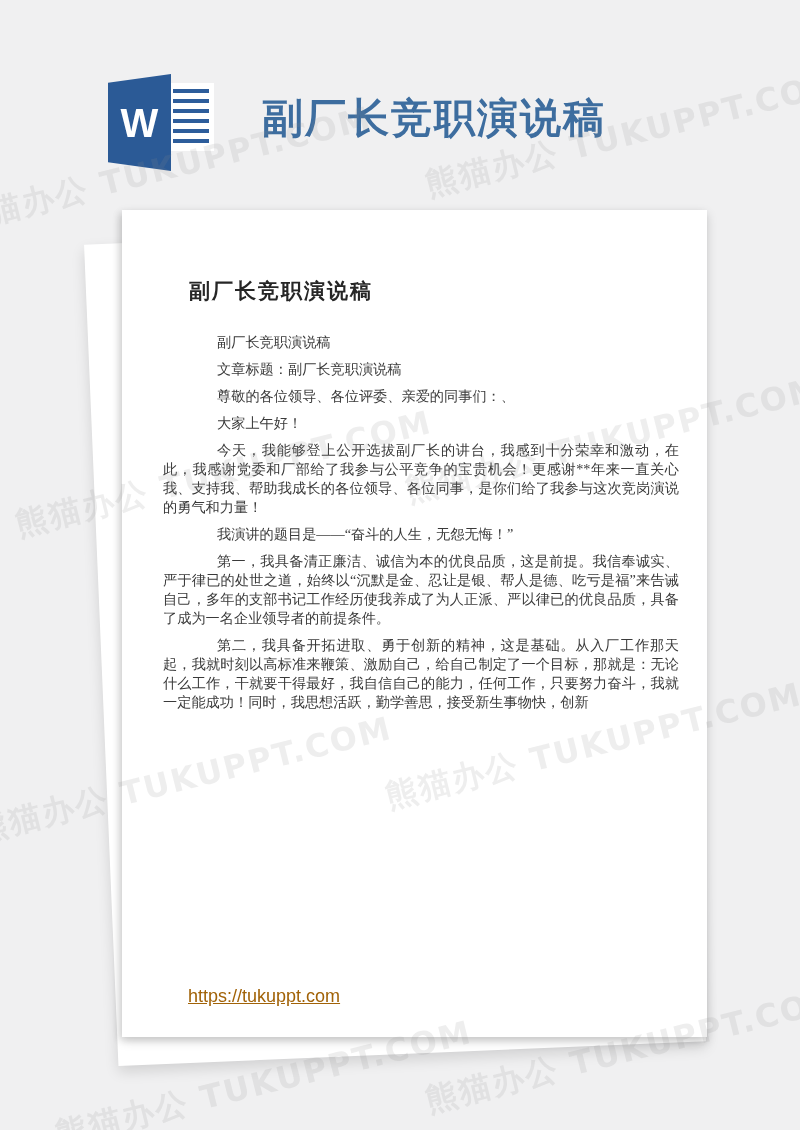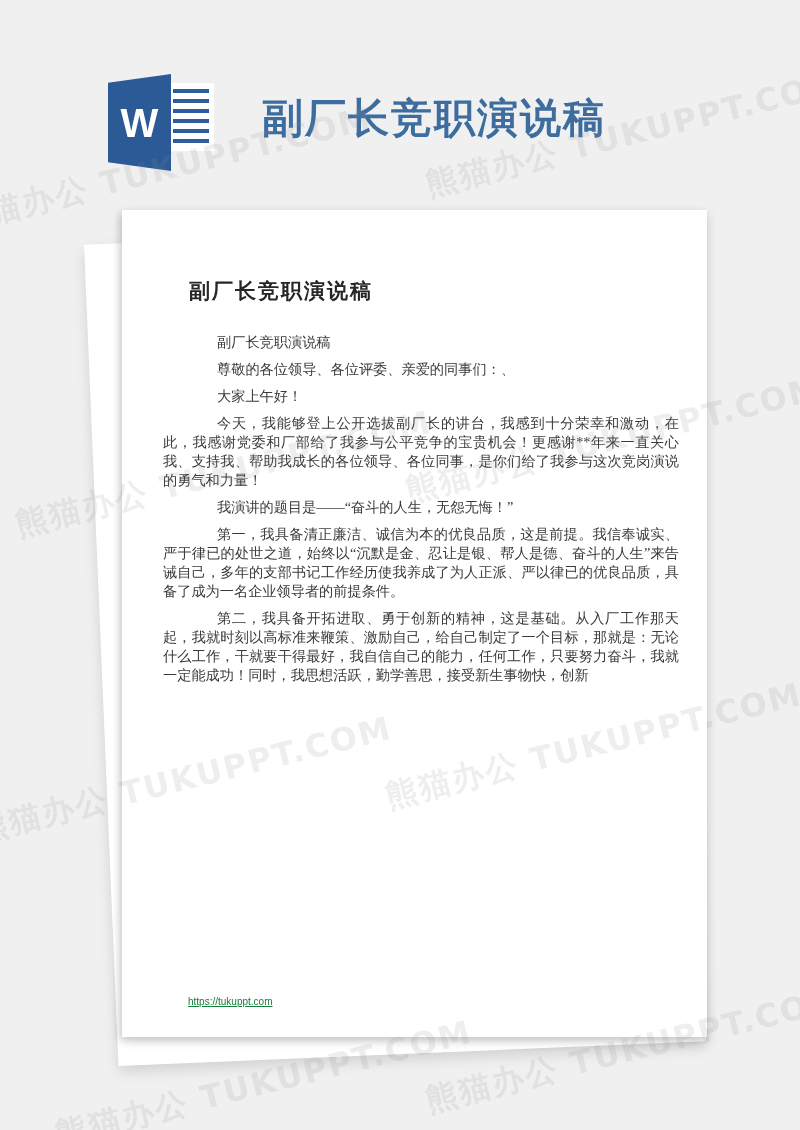--- a/index.html
+++ b/index.html
@@ -53,21 +53,21 @@
   }
   .doc-body{
     margin:0 24px 0 41px;width:516px;
     font-family:"Liberation Serif","DejaVu Serif",serif;
     font-size:14.2px;line-height:19px;color:#3a3a3a;
     text-align:justify;
   }
   .doc-body p{margin:0 0 8px 0;text-indent:54px;}
   .footer-link{
     position:absolute;left:66px;bottom:30px;
-    font-family:"Liberation Sans",sans-serif;font-size:10px;color:#15803d;
+    font-family:"Liberation Sans",sans-serif;font-size:18px;color:#a16207;
     text-decoration:underline;
     margin-top:20px;
   }
 
   
   .wm{
     position:absolute;z-index:6;pointer-events:none;white-space:nowrap;
     transform:rotate(-14deg);
     font-family:"DejaVu Sans","Liberation Sans",sans-serif;
     font-weight:700;font-size:32px;letter-spacing:2px;
@@ -105,23 +105,24 @@
     </div>
   </div>
   <div class="header-title">副厂长竞职演说稿</div>
 
   <div class="sheet sheet-back"></div>
 
   <div class="sheet sheet-front">
     <div class="doc-title">副厂长竞职演说稿</div>
     <div class="doc-body">
       <p>副厂长竞职演说稿</p>
+      <p>文章标题：副厂长竞职演说稿</p>
       <p>尊敬的各位领导、各位评委、亲爱的同事们：、</p>
       <p>大家上午好！</p>
       <p>今天，我能够登上公开选拔副厂长的讲台，我感到十分荣幸和激动，在此，我感谢党委和厂部给了我参与公平竞争的宝贵机会！更感谢**年来一直关心我、支持我、帮助我成长的各位领导、各位同事，是你们给了我参与这次竞岗演说的勇气和力量！</p>
       <p>我演讲的题目是——“奋斗的人生，无怨无悔！”</p>
-      <p>第一，我具备清正廉洁、诚信为本的优良品质，这是前提。我信奉诚实、严于律已的处世之道，始终以“沉默是金、忍让是银、帮人是德、奋斗的人生”来告诫自己，多年的支部书记工作经历使我养成了为人正派、严以律已的优良品质，具备了成为一名企业领导者的前提条件。</p>
+      <p>第一，我具备清正廉洁、诚信为本的优良品质，这是前提。我信奉诚实、严于律已的处世之道，始终以“沉默是金、忍让是银、帮人是德、吃亏是福”来告诫自己，多年的支部书记工作经历使我养成了为人正派、严以律已的优良品质，具备了成为一名企业领导者的前提条件。</p>
       <p>第二，我具备开拓进取、勇于创新的精神，这是基础。从入厂工作那天起，我就时刻以高标准来鞭策、激励自己，给自己制定了一个目标，那就是：无论什么工作，干就要干得最好，我自信自己的能力，任何工作，只要努力奋斗，我就一定能成功！同时，我思想活跃，勤学善思，接受新生事物快，创新</p>
     </div>
     <a class="footer-link" href="#">https://tukuppt.com</a>
   </div>
 
 </div>
 
 </body></html>

